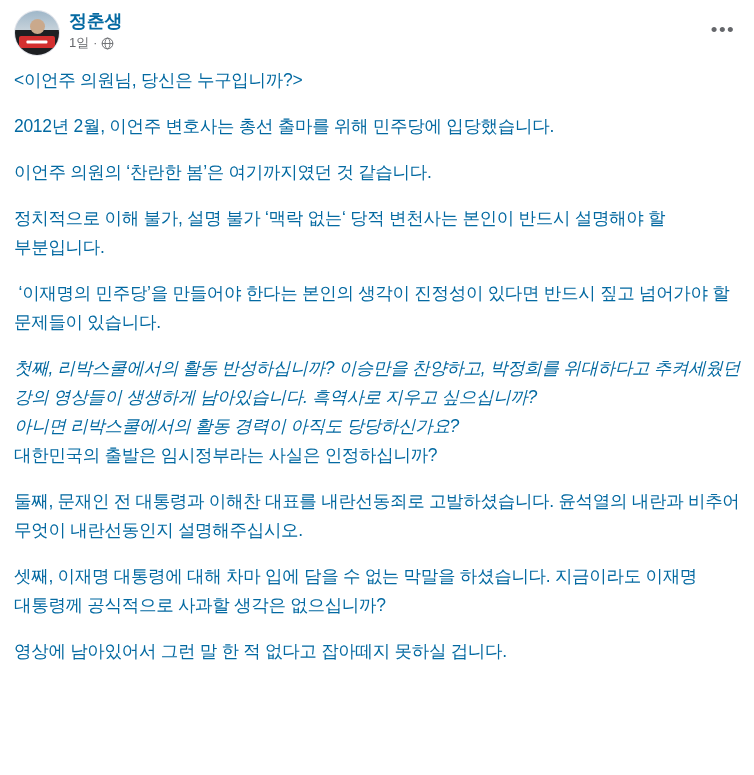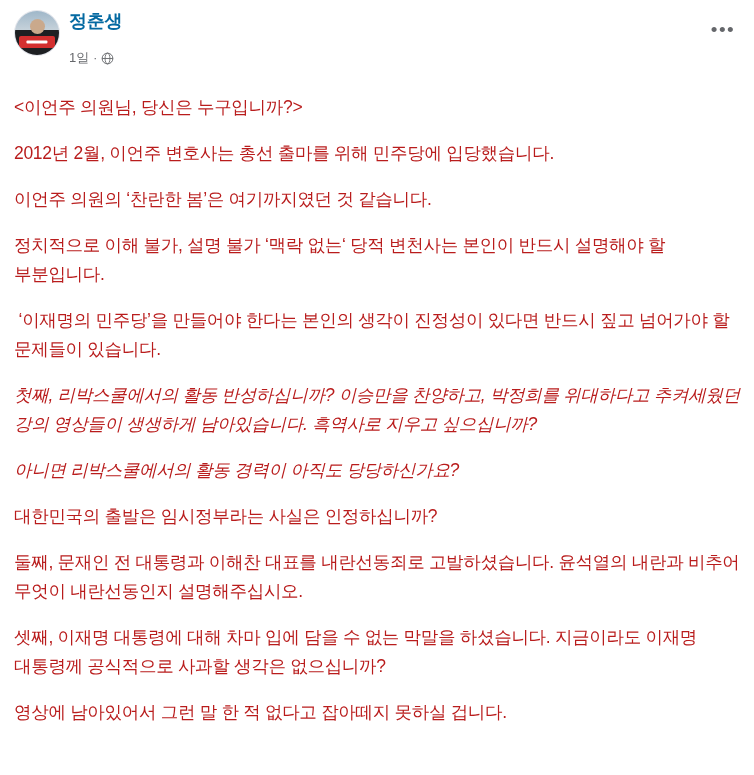--- a/index.html
+++ b/index.html
@@ -87,21 +87,21 @@
     font-size: 18px;
     font-weight: bold;
     line-height: 22px;
     color: #0369a1;
     letter-spacing: -0.2px;
   }
   .meta-row {
     display: flex;
     align-items: center;
     gap: 4px;
-    margin-top: 18px;
+    margin-top: 3px;
     font-size: 13px;
     color: #65676b;
     line-height: 16px;
   }
   .meta-dot {
     color: #65676b;
     font-size: 12px;
     line-height: 16px;
   }
   .globe-icon {
@@ -127,22 +127,22 @@
     margin-top: 2px;
     user-select: none;
   }
   .post-body {
     padding: 6px 14px 12px 14px;
     box-sizing: border-box;
   }
   .para {
     font-size: 17.5px;
     line-height: 29px;
-    color: #b91c1c;
-    margin: 17px 0 17px 0;
+    color: #0369a1;
+    margin: 0 0 17px 0;
     letter-spacing: -0.3px;
     white-space: pre-wrap;
     word-break: keep-all;
   }
   .para:last-child {
     margin-bottom: 0;
   }
   .para.tight {
     margin-bottom: 0;
     font-style: italic;

